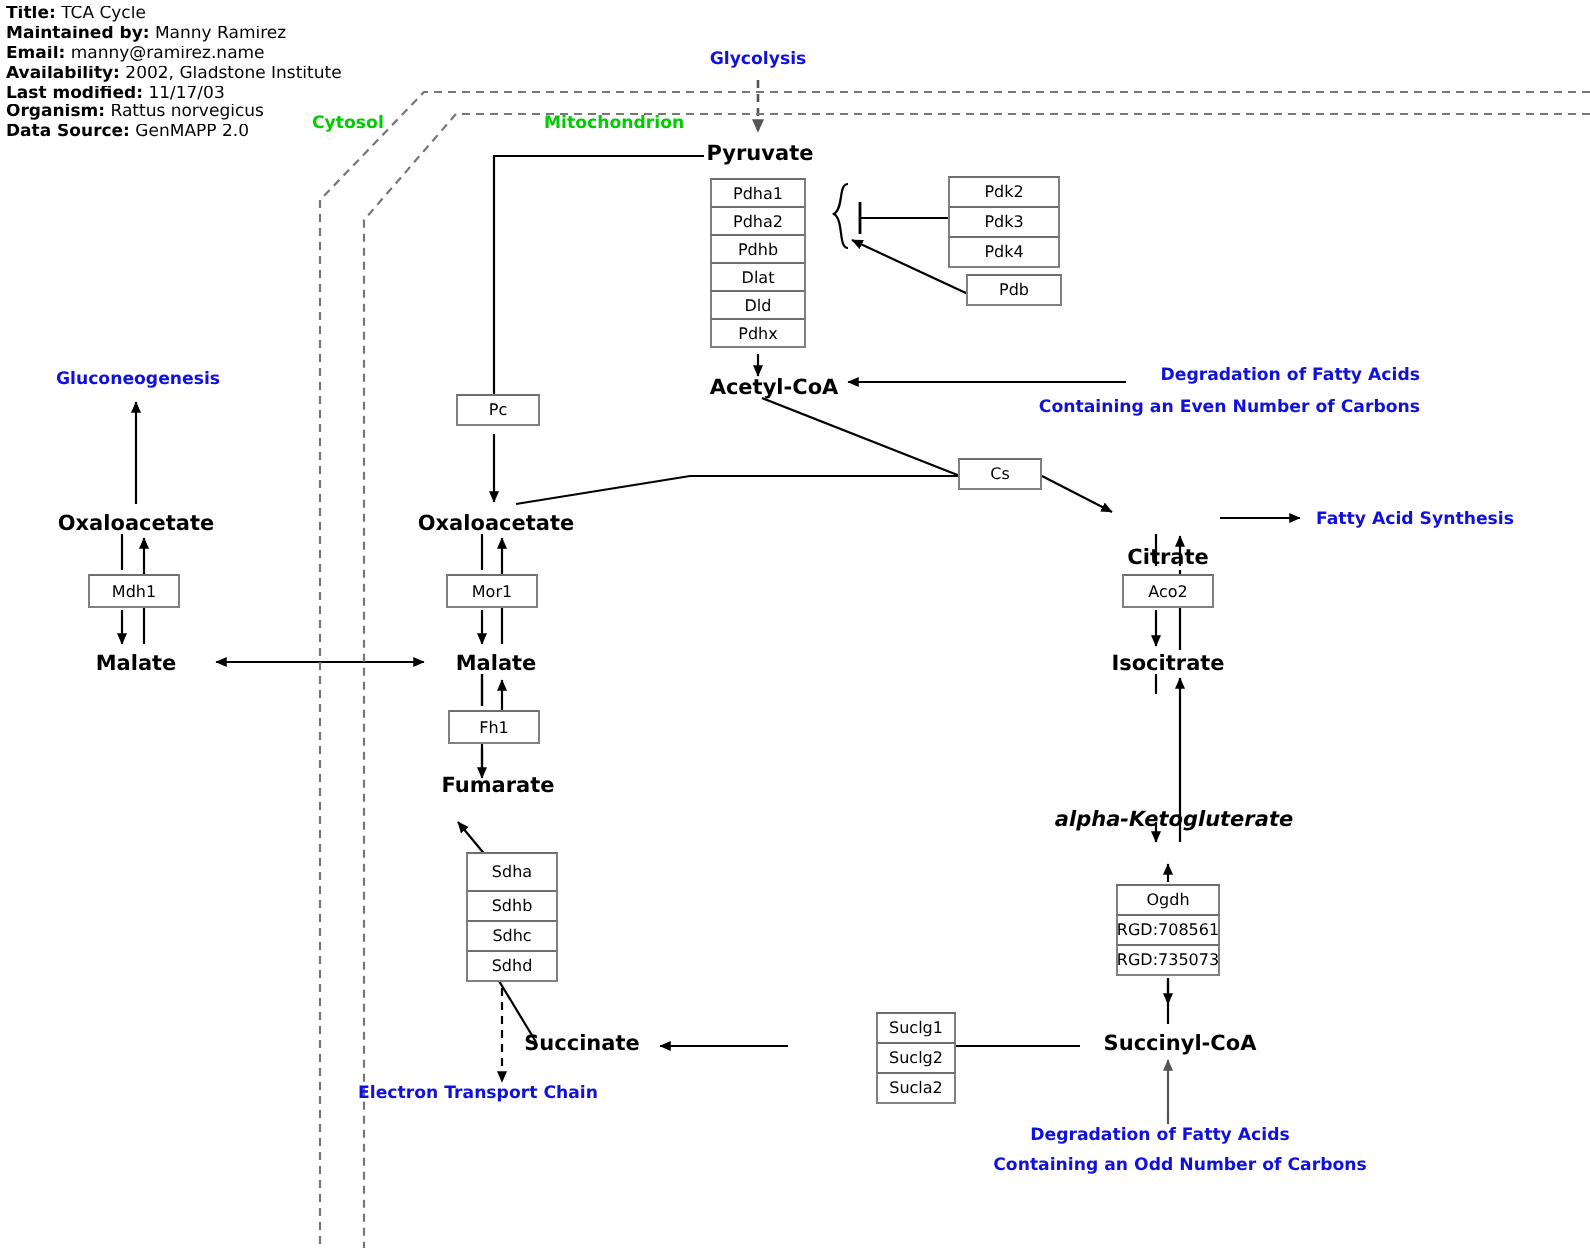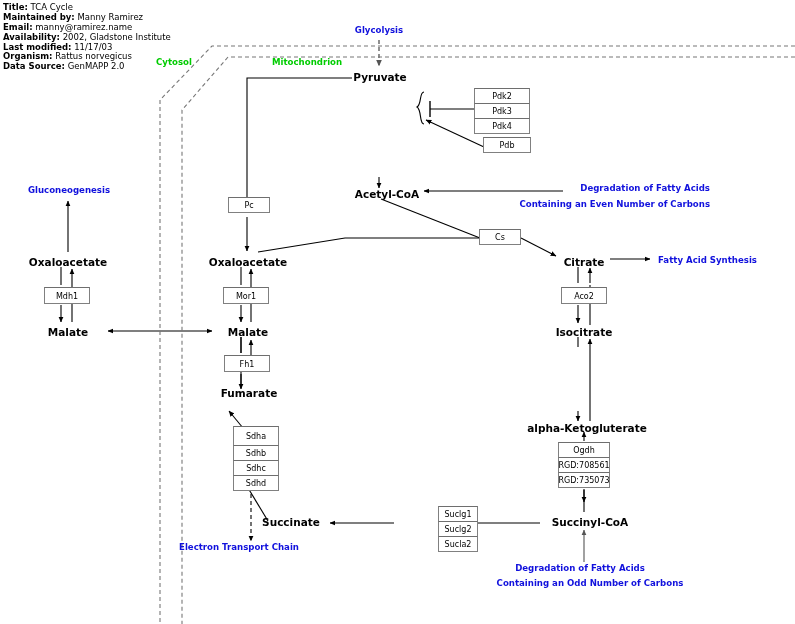--- a/index.html
+++ b/index.html
@@ -177,24 +177,44 @@
 
   <div class="metab" style="left:380px;top:71px;">Pyruvate</div>
   <div class="metab" style="left:387px;top:188px;">Acetyl-CoA</div>
   <div class="metab" style="left:68px;top:256px;">Oxaloacetate</div>
   <div class="metab" style="left:248px;top:256px;">Oxaloacetate</div>
   <div class="metab" style="left:68px;top:326px;">Malate</div>
   <div class="metab" style="left:248px;top:326px;">Malate</div>
   <div class="metab" style="left:249px;top:387px;">Fumarate</div>
   <div class="metab" style="left:291px;top:516px;">Succinate</div>
   <div class="metab" style="left:590px;top:516px;">Succinyl-CoA</div>
-  <div class="metab" style="left:587px;top:422px;">alpha-Ketogluterate</div>
+  <div class="metab" style="left:587px;top:404px;font-style:italic;">alpha-Ketogluterate</div>
   <div class="metab" style="left:584px;top:326px;">Isocitrate</div>
-  <div class="metab" style="left:584px;top:256px;">Citrate</div>
-
+  <div class="metab" style="left:584px;top:273px;">Citrate</div>
+
+  <div class="gstack" style="left:355px;top:89px;width:48px;">
+    <div class="gbox" style="height:15px;">
+        <span class="t">Pdha1</span>
+      </div>
+    <div class="gbox" style="height:15px;">
+        <span class="t">Pdha2</span>
+      </div>
+    <div class="gbox" style="height:15px;">
+        <span class="t">Pdhb</span>
+      </div>
+    <div class="gbox" style="height:15px;">
+        <span class="t">Dlat</span>
+      </div>
+    <div class="gbox" style="height:15px;">
+        <span class="t">Dld</span>
+      </div>
+    <div class="gbox" style="height:15px;">
+        <span class="t">Pdhx</span>
+      </div>
+  </div>
 
   <div class="gstack" style="left:474px;top:76px;width:56px;">
     <div class="gbox" style="height:16px;margin-top:12px;">
         <span class="t">Pdk2</span>
       </div>
     <div class="gbox" style="height:16px;padding-left:28px;">
         <span class="t">Pdk3</span>
       </div>
     <div class="gbox" style="height:16px;">
         <span class="t">Pdk4</span>

